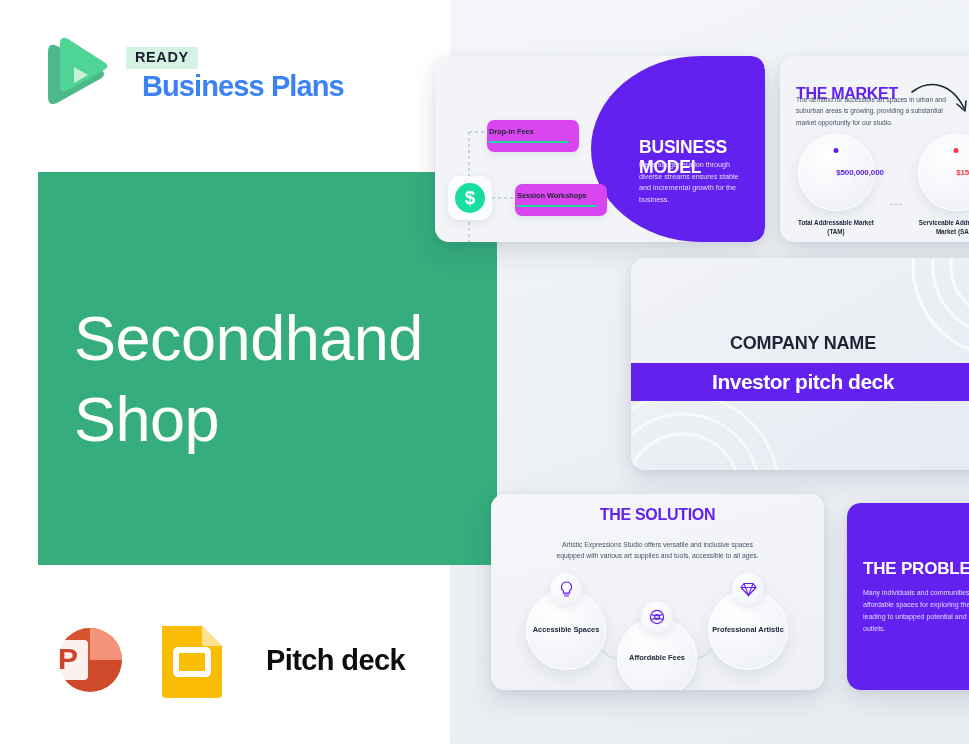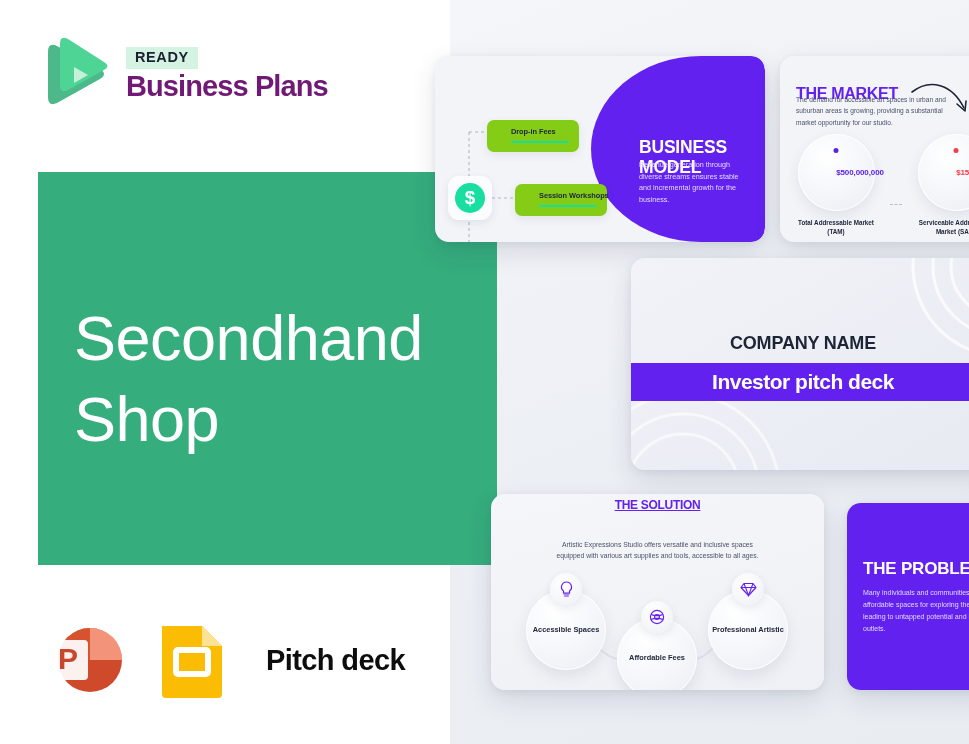--- a/index.html
+++ b/index.html
@@ -49,24 +49,25 @@
     color: #1c2030;
     font-size: 14.5px;
     font-weight: 700;
     letter-spacing: .6px;
     padding: 3px 9px 4px 9px;
     line-height: 1;
   }
   .brand-name {
     font-size: 29px;
     font-weight: 700;
-    color: #701a75;
+    color: #3b82f6;
     letter-spacing: -0.9px;
     line-height: 1.1;
     white-space: nowrap;
+    margin-left: 16px;
   }
 
   
   .hero-title {
     position: absolute;
     left: 74px; top: 298px;
     width: 400px;
     color: #ffffff;
     font-size: 63px;
     line-height: 1.28;
@@ -130,23 +131,23 @@
   }
   .bm-dollar {
     width: 30px; height: 30px; border-radius: 50%;
     background: #18dfa0;
     display: flex; align-items: center; justify-content: center;
     color: #fff; font-size: 19px; font-weight: 700; line-height: 1;
     padding-bottom: 1px;
   }
   .bm-pill {
     position: absolute;
-    background: #84cc16; border-radius: 7px;
+    background: #d946ef; border-radius: 7px;
     box-shadow: 0 3px 9px rgba(60,70,100,.09);
-    padding: 7px 10px 9px 24px;
+    padding: 7px 10px 9px 2px;
   }
   .bm-pill .lbl {
     font-size: 7.4px; font-weight: 700; color: #22283b;
     white-space: nowrap; letter-spacing: -0.05px;
   }
   .bm-pill .bar {
     margin-top: 5px; height: 2px; background: #18dfa0; border-radius: 2px;
   }
   .bm-pill-1 { left: 52px; top: 64px;  width: 92px; }
   .bm-pill-2 { left: 80px; top: 128px; width: 92px; }
@@ -216,22 +217,22 @@
     color: #fff; font-size: 21px; font-weight: 700; letter-spacing: -0.5px;
   }
 
   
   .slide-sl {
     left: 491px; top: 494px;
     width: 333px; height: 196px;
     background: linear-gradient(165deg, #f4f6f9 0%, #eef0f5 100%);
   }
   .sl-title {
-    position: absolute; left: 0; right: 0; top: 4px; text-align: center;
-    color: #6321f0; font-size: 12px; font-weight: 700; letter-spacing: -0.3px; text-decoration: underline;
+    position: absolute; left: 0; right: 0; top: 12px; text-align: center;
+    color: #6321f0; font-size: 16px; font-weight: 700; letter-spacing: -0.3px;
   }
   .sl-desc {
     position: absolute; left: 50%; transform: translateX(-50%); top: 45px;
     width: 206px; text-align: center;
     color: #4a5268; font-size: 6.8px; line-height: 1.68;
   }
   .sl-nodes { position: absolute; left: 0; top: 82px; width: 300px; height: 110px; }
   .sl-node { position: absolute; }
   .sl-bubble {
     width: 80px; height: 80px; border-radius: 50%;

